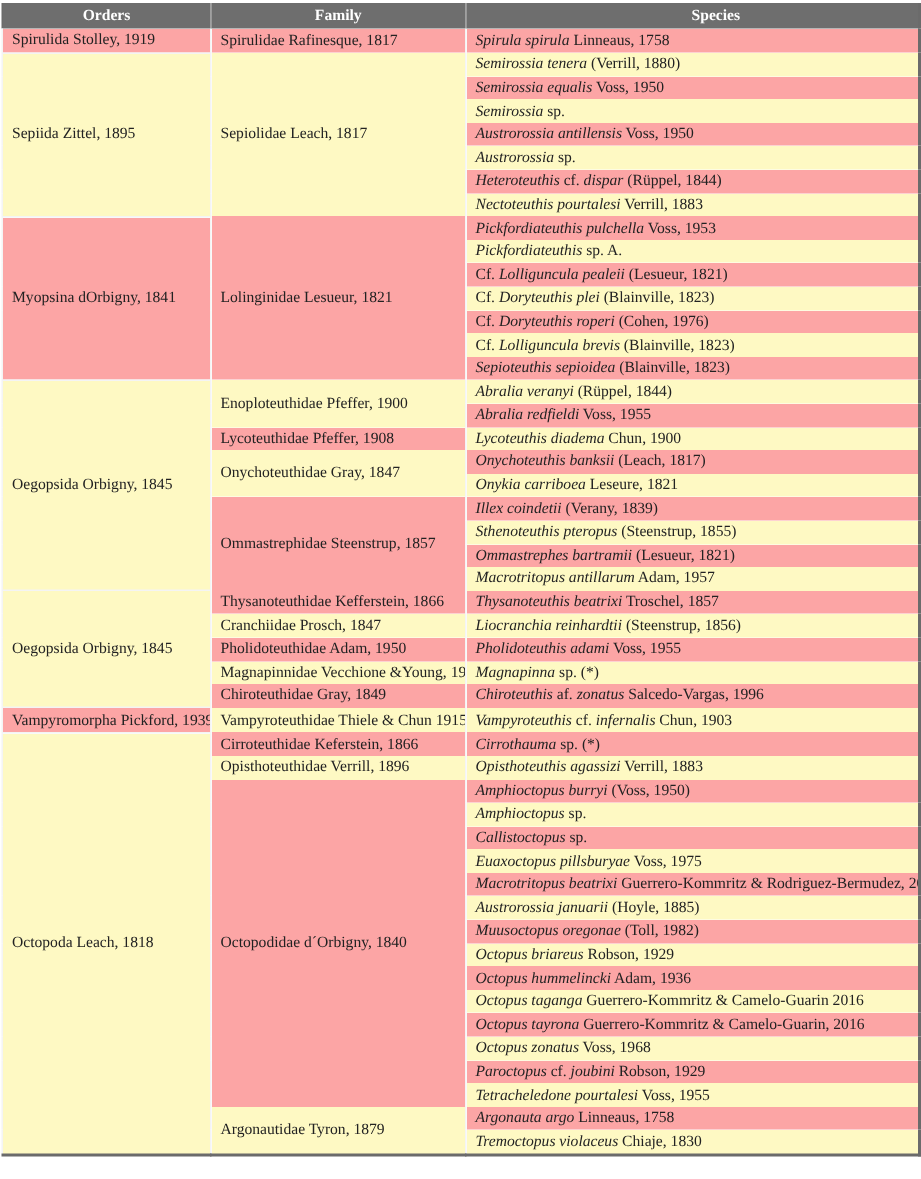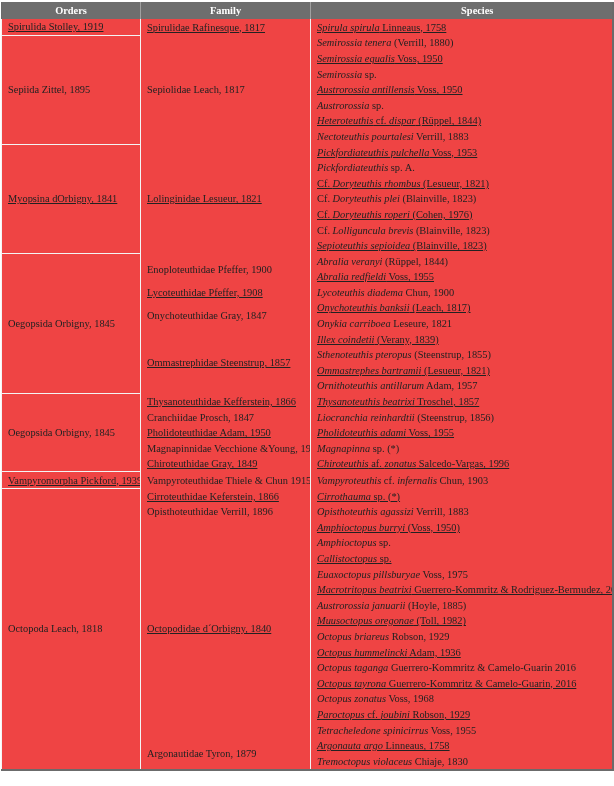--- a/index.html
+++ b/index.html
@@ -32,22 +32,22 @@
   thead th:last-child { border-right: none; padding-left: 32px; }
   td {
     height: 15.6px;
     padding: 0 0 0 6px;
     line-height: 15px;
     white-space: nowrap;
     overflow: hidden;
     vertical-align: middle;
     border-left: 1px solid #f4f4f4;
   }
-  td.g { background: #ef4444; }
-  td.w { background: #ef4444; text-decoration: underline; }
+  td.g { background: #fef9c3; }
+  td.w { background: #fca5a5; }
   tr.block-sep td.order { border-top: 1px solid #f4f4f4; }
   i { font-style: italic; }
 </style>
 </head>
 <body>
 
 <div class="wrap">
   <table>
     <colgroup>
       <col class="c-order">
@@ -92,21 +92,21 @@
         </tr>
         <tr class="block-sep">
           <td rowspan="7" class="order w">Myopsina dOrbigny, 1841</td>
           <td rowspan="7" class="family w">Lolinginidae Lesueur, 1821</td>
           <td class="species w"><i>Pickfordiateuthis pulchella</i><span> Voss, 1953</span></td>
         </tr>
         <tr>
           <td class="species g"><i>Pickfordiateuthis</i><span> sp. A.</span></td>
         </tr>
         <tr>
-          <td class="species w"><span>Cf. </span><i>Doryteuthis rhombus</i><span> (Lesueur, 1821)</span></td>
+          <td class="species w"><span>Cf. </span><i>Lolliguncula pealeii</i><span> (Lesueur, 1821)</span></td>
         </tr>
         <tr>
           <td class="species g"><span>Cf. </span><i>Doryteuthis plei</i><span> (Blainville, 1823)</span></td>
         </tr>
         <tr>
           <td class="species w"><span>Cf. </span><i>Doryteuthis roperi</i><span> (Cohen, 1976)</span></td>
         </tr>
         <tr>
           <td class="species g"><span>Cf. </span><i>Lolliguncula brevis</i><span> (Blainville, 1823)</span></td>
         </tr>
@@ -136,21 +136,21 @@
           <td rowspan="4" class="family w">Ommastrephidae Steenstrup, 1857</td>
           <td class="species w"><i>Illex coindetii</i><span> (Verany, 1839)</span></td>
         </tr>
         <tr>
           <td class="species g"><i>Sthenoteuthis pteropus</i><span> (Steenstrup, 1855)</span></td>
         </tr>
         <tr>
           <td class="species w"><i>Ommastrephes bartramii</i><span> (Lesueur, 1821)</span></td>
         </tr>
         <tr>
-          <td class="species g"><i>Ornithoteuthis antillarum</i><span> Adam, 1957</span></td>
+          <td class="species g"><i>Macrotritopus antillarum</i><span> Adam, 1957</span></td>
         </tr>
         <tr class="block-sep">
           <td rowspan="5" class="order g">Oegopsida Orbigny, 1845</td>
           <td rowspan="1" class="family w">Thysanoteuthidae Kefferstein, 1866</td>
           <td class="species w"><i>Thysanoteuthis beatrixi</i><span> Troschel, 1857</span></td>
         </tr>
         <tr>
           <td rowspan="1" class="family g">Cranchiidae Prosch, 1847</td>
           <td class="species g"><i>Liocranchia reinhardtii</i><span> (Steenstrup, 1856)</span></td>
         </tr>
@@ -214,21 +214,21 @@
         <tr>
           <td class="species w"><i>Octopus tayrona</i><span> Guerrero-Kommritz &amp; Camelo-Guarin, 2016</span></td>
         </tr>
         <tr>
           <td class="species g"><i>Octopus zonatus</i><span> Voss, 1968</span></td>
         </tr>
         <tr>
           <td class="species w"><i>Paroctopus</i><span> cf. </span><i>joubini</i><span> Robson, 1929</span></td>
         </tr>
         <tr>
-          <td class="species g"><i>Tetracheledone spinicirrus</i><span> Voss, 1955</span></td>
+          <td class="species g"><i>Tetracheledone pourtalesi</i><span> Voss, 1955</span></td>
         </tr>
         <tr>
           <td rowspan="2" class="family g">Argonautidae Tyron, 1879</td>
           <td class="species w"><i>Argonauta argo</i><span> Linneaus, 1758</span></td>
         </tr>
         <tr>
           <td class="species g"><i>Tremoctopus violaceus</i><span> Chiaje, 1830</span></td>
         </tr>
       </tbody>
   </table>

